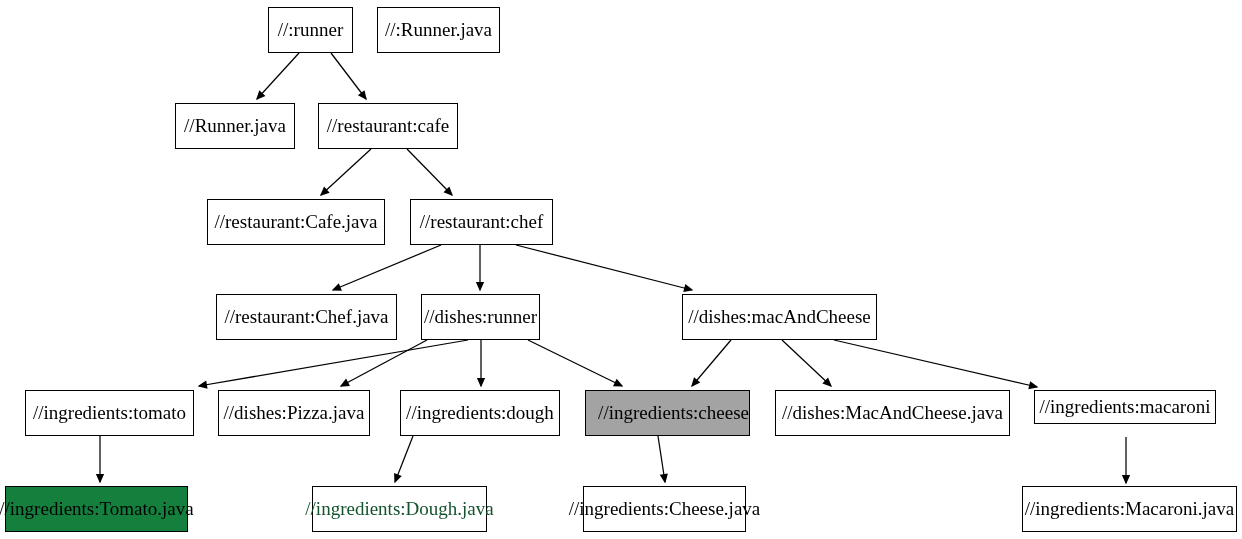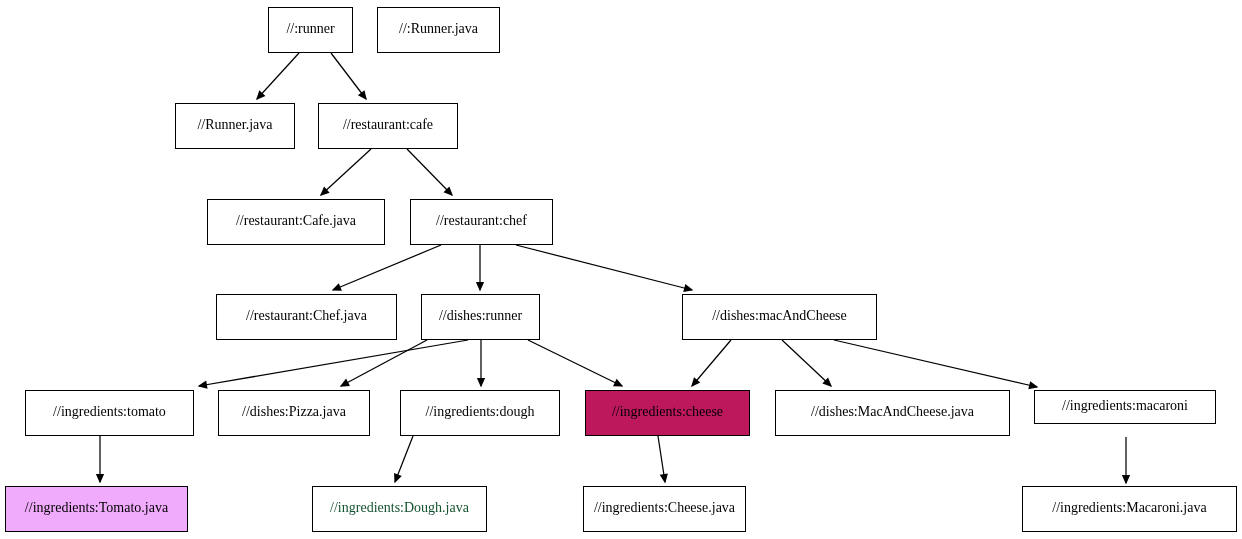--- a/index.html
+++ b/index.html
@@ -32,21 +32,21 @@
   .node {
     position: absolute;
     box-sizing: border-box;
     border: 1.35px solid #000000;
     background: #ffffff;
     display: flex;
     align-items: center;
     justify-content: center;
   }
   .node span {
-    font-size: 14px;
+    font-size: 19px;
     color: #000000;
     white-space: nowrap;
     line-height: 1;
     padding-bottom: 2px;
   }
 </style>
 </head>
 <body>
 
 <div class="graph">
@@ -105,30 +105,30 @@
       </div>
       <div class="node" style="left: 25px; top: 390px; width: 169px; height: 46px; border-color: rgb(0, 0, 0); background: rgb(255, 255, 255);">
         <span style="color: rgb(0, 0, 0);">//ingredients:tomato</span>
       </div>
       <div class="node" style="left: 400px; top: 390px; width: 160px; height: 46px; border-color: rgb(0, 0, 0); background: rgb(255, 255, 255);">
         <span style="color: rgb(0, 0, 0);">//ingredients:dough</span>
       </div>
       <div class="node" style="left: 218px; top: 390px; width: 152px; height: 46px; border-color: rgb(0, 0, 0); background: rgb(255, 255, 255);">
         <span style="color: rgb(0, 0, 0);">//dishes:Pizza.java</span>
       </div>
-      <div class="node" style="left: 585px; top: 390px; width: 165px; height: 46px; border-color: rgb(0, 0, 0); background: #be185d;">
+      <div class="node" style="left: 585px; top: 390px; width: 165px; height: 46px; border-color: rgb(0, 0, 0); background: #a3a3a3; justify-content: flex-end;">
         <span style="color: rgb(0, 0, 0);">//ingredients:cheese</span>
       </div>
       <div class="node" style="left: 775px; top: 390px; width: 235px; height: 46px; border-color: rgb(0, 0, 0); background: rgb(255, 255, 255);">
         <span style="color: rgb(0, 0, 0);">//dishes:MacAndCheese.java</span>
       </div>
       <div class="node" style="left: 1034px; top: 390px; width: 182px; height: 34px; border-color: rgb(0, 0, 0); background: rgb(255, 255, 255);">
         <span style="color: rgb(0, 0, 0);">//ingredients:macaroni</span>
       </div>
-      <div class="node" style="left: 5px; top: 486px; width: 183px; height: 46px; border-color: rgb(0, 0, 0); background: #f0abfc;">
+      <div class="node" style="left: 5px; top: 486px; width: 183px; height: 46px; border-color: rgb(0, 0, 0); background: #15803d;">
         <span style="color: rgb(0, 0, 0);">//ingredients:Tomato.java</span>
       </div>
       <div class="node" style="left: 312px; top: 486px; width: 175px; height: 46px; border-color: rgb(0, 0, 0); background: rgb(255, 255, 255);">
         <span style="color: #14532d;">//ingredients:Dough.java</span>
       </div>
       <div class="node" style="left: 583px; top: 486px; width: 163px; height: 46px; border-color: rgb(0, 0, 0); background: rgb(255, 255, 255);">
         <span style="color: rgb(0, 0, 0);">//ingredients:Cheese.java</span>
       </div>
       <div class="node" style="left: 1022px; top: 486px; width: 215px; height: 46px; border-color: rgb(0, 0, 0); background: rgb(255, 255, 255);">
         <span style="color: rgb(0, 0, 0);">//ingredients:Macaroni.java</span>

